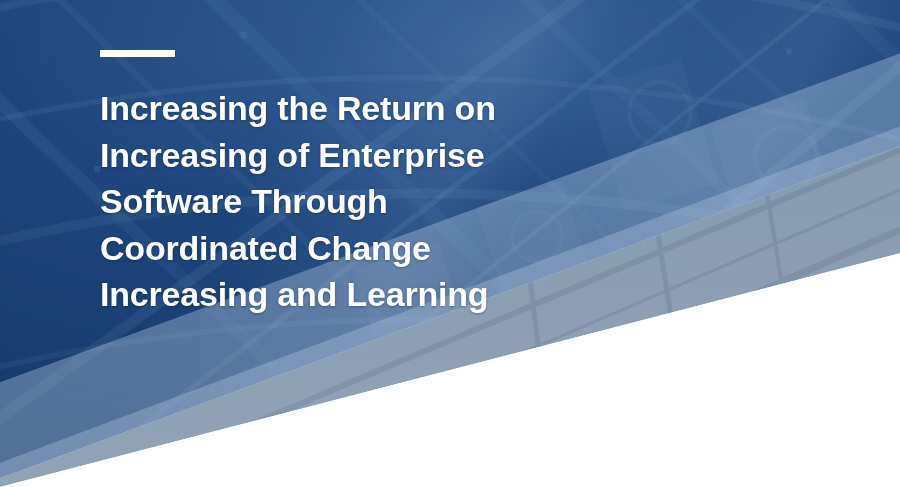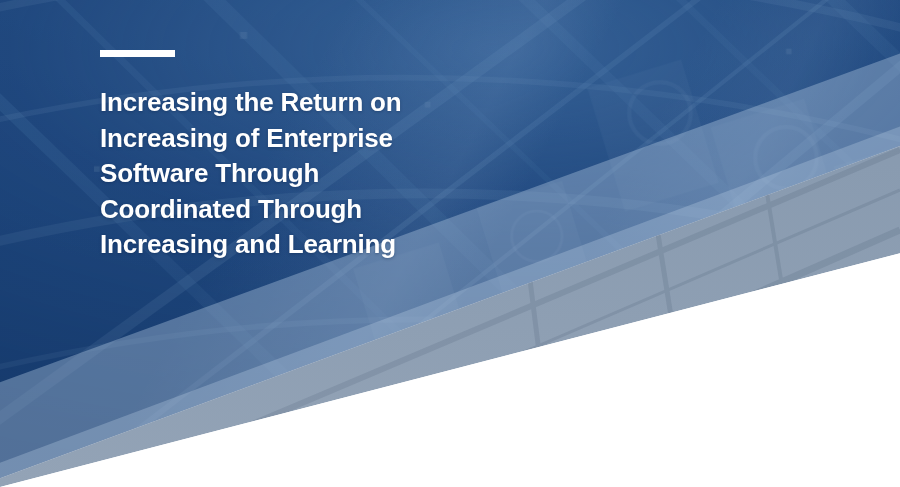--- a/index.html
+++ b/index.html
@@ -119,21 +119,21 @@
     width: 75px;
     height: 7px;
     background: #ffffff;
     margin-bottom: 28px;
   }
 
   .slide-title {
     margin: 0;
     color: #ffffff;
     font-family: "Liberation Sans", sans-serif;
-    font-size: 26px;
+    font-size: 34px;
     font-weight: 700;
     line-height: 1.37;
     letter-spacing: -0.2px;
     text-shadow: 0 1px 3px rgba(8,30,62,0.35);
   }
   .slide-title .line { display: block; white-space: nowrap; }
 </style>
 </head>
 <body>
 
@@ -237,18 +237,18 @@
   </div>
 
   <div class="white-wedge"></div>
 
   <div class="title-block">
     <div class="accent-bar"></div>
     <h1 class="slide-title">
       <span class="line">Increasing the Return on</span>
       <span class="line">Increasing of Enterprise</span>
       <span class="line">Software Through</span>
-      <span class="line">Coordinated Through</span>
+      <span class="line">Coordinated Change</span>
       <span class="line">Increasing and Learning</span>
     </h1>
   </div>
 
 </div>
 
 </body></html>

